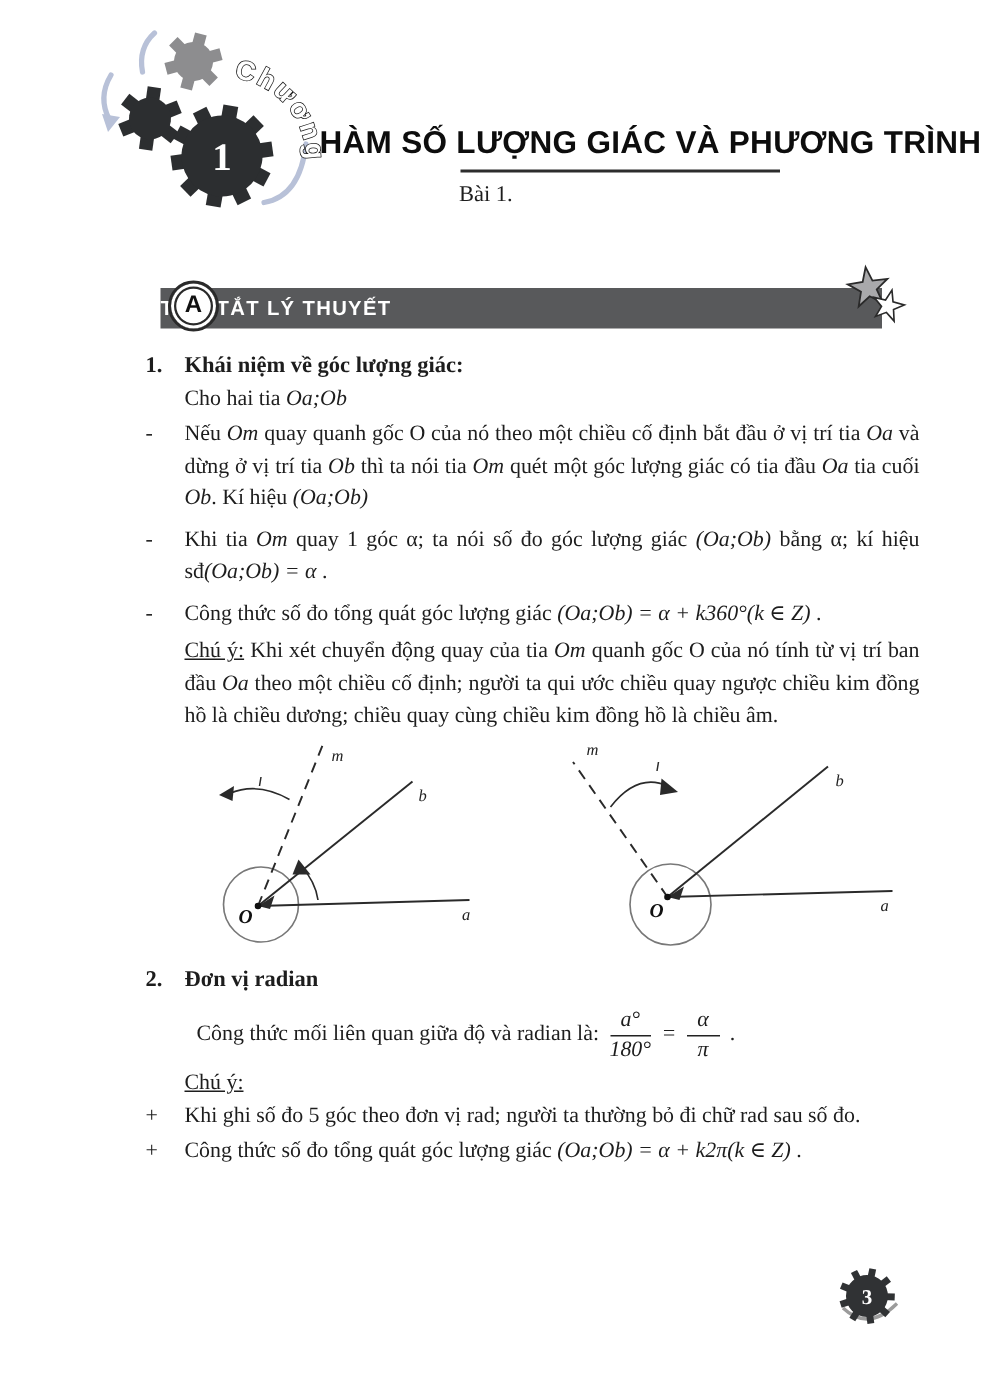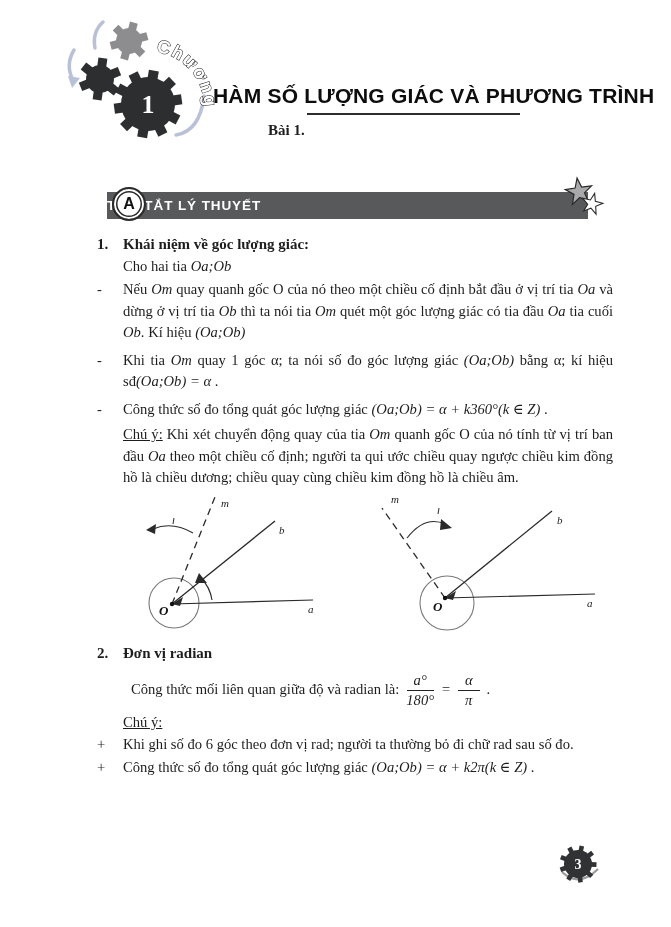--- a/index.html
+++ b/index.html
@@ -12,21 +12,21 @@
   
   .gear-logo{position:absolute;left:0;top:0;}
   .title-block{position:absolute;left:213px;top:82px;width:400px;text-align:center;}
   .main-title{
     font-family:"Liberation Sans","DejaVu Sans",sans-serif;
     font-weight:bold;font-size:21px;line-height:27px;color:#0d0d0d;
     letter-spacing:.2px;white-space:nowrap;
   }
   .title-rule{height:2px;background:#2d2d2d;width:213px;margin-left:94px;margin-top:4px;}
   .lesson-row{display:flex;align-items:baseline;padding-left:55px;gap:33px;margin-top:7px;}
-  .lesson-label{font-weight:bold;font-size:15px;white-space:nowrap;}
+  .lesson-label{font-weight:normal;font-size:15px;white-space:nowrap;margin-left:38px;}
   .lesson-title{
     font-family:"Liberation Sans","DejaVu Sans",sans-serif;
     font-weight:bold;font-size:15.5px;letter-spacing:.4px;white-space:nowrap;color:#0d0d0d;
   }
   
   .banner{position:absolute;left:107px;top:192px;width:481px;height:27px;}
   .banner-bar{
     position:absolute;inset:0;background:#58595b;
     display:flex;align-items:center;box-sizing:border-box;
   }
@@ -222,21 +222,21 @@
       <span class="fden">π</span>
     </span>
     <span>.</span>
   </div>
 
   <div class="indent">
     <span class="note-label">Chú ý:</span>
   </div>
   <div class="row">
     <span class="marker">+</span>
-    <span class="ptext"><span>Khi ghi số đo 6 góc theo đơn vị rad; người ta thường bỏ đi chữ rad sau số đo.</span></span>
+    <span class="ptext"><span>Khi ghi số đo 5 góc theo đơn vị rad; người ta thường bỏ đi chữ rad sau số đo.</span></span>
   </div>
   <div class="row mt2">
     <span class="marker">+</span>
     <span class="ptext"><span>Công thức số đo tổng quát góc lượng giác </span><span class="it">(Oa;Ob) = α + k2π(k ∈ Z)</span><span> .</span></span>
   </div>
 </div>
 
 <svg class="page-gear" width="64" height="64" viewBox="0 0 64 64">
   <path d="M 14,34 Q 31,50 50,31" fill="none" stroke="#9b9b9b" stroke-width="2.2"></path>
   <g transform="translate(30,26)">

